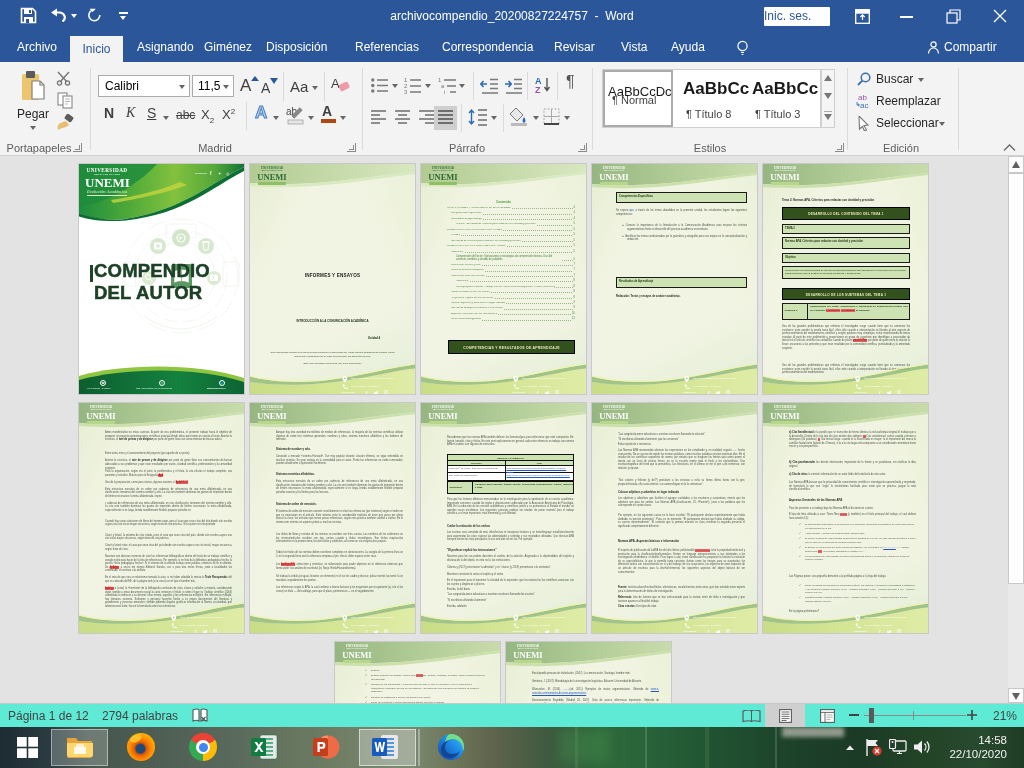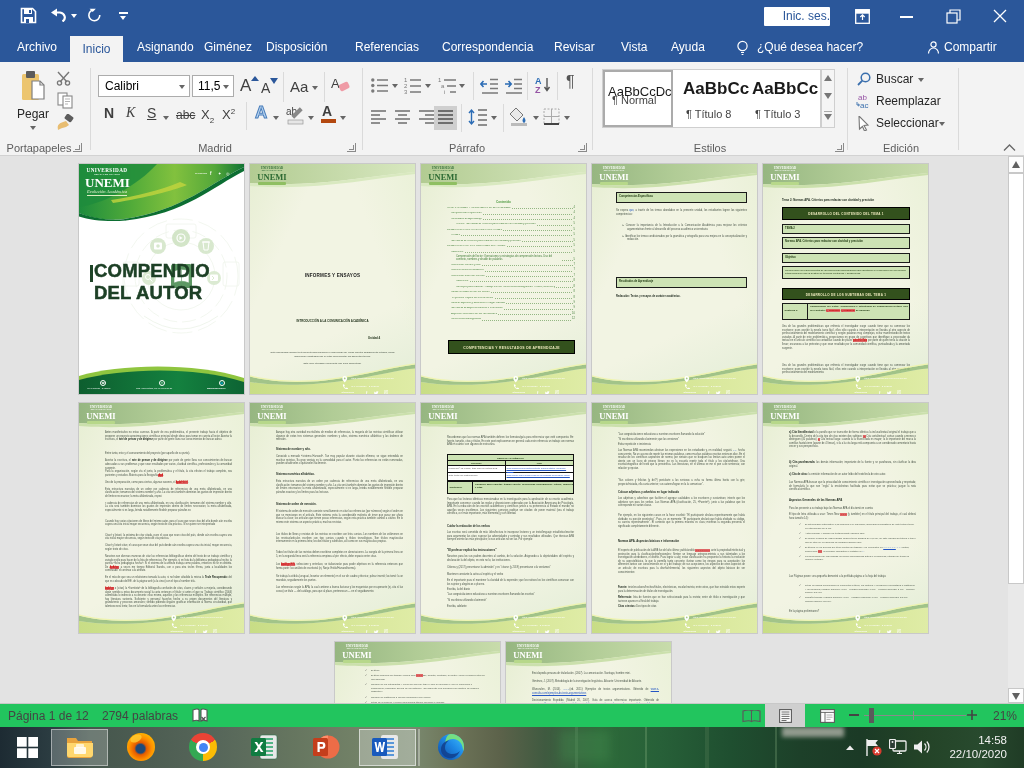--- a/index.html
+++ b/index.html
@@ -1,20 +1,20 @@
 <!DOCTYPE html>
 <html><head><meta charset="utf-8">
 <style>
 *{margin:0;padding:0;box-sizing:border-box}
 html,body{width:1024px;height:768px;overflow:hidden;font-family:"Liberation Sans",sans-serif;position:relative;background:#e3e3e3}
 .abs{position:absolute}
 
 #titlebar{position:absolute;left:0;top:0;width:1024px;height:32px;background:#2b579a;color:#fff}
 #title{position:absolute;left:0;right:0;top:9px;text-align:center;font-size:12px;color:#fff}
-#inicses{position:absolute;left:764px;top:7px;width:66px;height:19px;background:#fff;color:#2b579a;font-size:12px;text-align:right;line-height:19px;border-radius:1px}
+#inicses{position:absolute;left:764px;top:7px;width:66px;height:19px;background:#fff;color:#2b579a;font-size:12px;text-align:left;line-height:19px;border-radius:1px}
 
 #tabrow{position:absolute;left:0;top:32px;width:1024px;height:30px;background:#2b579a;color:#fff;font-size:12px}
 .tab{position:absolute;top:0;height:30px;line-height:30px}
 #activetab{position:absolute;left:70px;top:4px;width:53px;height:26px;background:#f3f3f3;color:#2b579a;text-align:center;line-height:27px;font-size:12px}
 
 #ribbon{position:absolute;left:0;top:62px;width:1024px;height:94px;background:#f3f3f3;border-bottom:1px solid #d2d2d2;font-size:12px;color:#262626}
 .gsep{position:absolute;top:6px;height:82px;width:1px;background:#dadada}
 .glabel{position:absolute;top:80px;font-size:11px;color:#5d5d5d;text-align:center}
 .launcher{position:absolute;top:81px;width:9px;height:9px;border-right:1px solid #8a8a8a;border-bottom:1px solid #8a8a8a}
 .launcher:after{content:"";position:absolute;right:1px;bottom:1px;width:4px;height:4px;border-right:1px solid #8a8a8a;border-bottom:1px solid #8a8a8a}
@@ -44,21 +44,21 @@
 .gnb{position:absolute;background:#cde3b4;border:1px solid #1a1a1a;font-weight:bold;font-size:2.7px;color:#203a12;padding:1.5px 0 0 2px}
 .dkb{position:absolute;background:#33511d;border:1px solid #000;font-weight:bold;font-size:3px;color:#f0ecc0;text-align:center;letter-spacing:.3px}
 .toc{display:flex;font-size:2.6px;line-height:1;color:#3e7c35;align-items:flex-end;margin-bottom:2.85px}
 .toc .ld{flex:1;height:1px;background:repeating-linear-gradient(90deg,#94b783 0 1px,rgba(255,255,255,0) 1px 2px);margin:0 1px .4px 1px}
 .chk{font-size:2.5px;line-height:1.45;color:#4b564a;position:relative;padding-left:6px;margin-bottom:1.6px}
 .chk:before{content:"\2713";position:absolute;left:0;top:0;font-weight:bold;color:#333}
 .rs{color:#c00;background:#d66}
 .bl{color:#2456c4}
 .blu{color:#2456c4;text-decoration:underline}
 
-#statusbar{position:absolute;left:0;top:703px;width:1024px;height:24px;background:#22c55e;border-top:1px solid #c8c8c8;font-size:12px;color:#444}
+#statusbar{position:absolute;left:0;top:703px;width:1024px;height:24px;background:#5eead4;border-top:1px solid #c8c8c8;font-size:12px;color:#444}
 
 #taskbar{position:absolute;left:0;top:727px;width:1024px;height:41px;overflow:hidden}
 </style></head>
 <body>
 
 <svg width="0" height="0" style="position:absolute">
 <defs>
 <linearGradient id="ghdr" x1="0" y1="0" x2="1" y2="0">
         <stop offset="0" stop-color="#96b681"></stop>
         <stop offset="0.5" stop-color="#b1cc96"></stop>
@@ -107,20 +107,21 @@
     </svg>
   <div class="dropar" style="left:71px;top:14px;border-top-color:#fff"></div>
 
   <svg class="abs" style="left:87px;top:8px" width="15" height="15" viewBox="0 0 17 17">
       <path d="M8 2 A6.2 6.2 0 1 0 14.5 8" fill="none" stroke="#fff" stroke-width="1.8"></path>
       <path d="M8.2 0 l0 5 l-5 0 z" fill="#fff" transform="rotate(45 8 2.6)"></path>
     </svg>
 
   <div class="abs" style="left:119px;top:12px;width:9px;height:2px;background:#fff"></div>
   <div class="dropar" style="left:120px;top:16px;border-top-color:#fff"></div>
+  <div id="title">archivocompendio_20200827224757&nbsp;&nbsp;-&nbsp;&nbsp;Word</div>
   <div id="inicses">Inic. ses.</div>
 
   <svg class="abs" style="left:855px;top:9px" width="15" height="15" viewBox="0 0 15 15">
       <rect x="0.7" y="0.7" width="13.6" height="13.6" fill="none" stroke="#fff" stroke-width="1.3"></rect>
       <rect x="0.7" y="0.7" width="13.6" height="4" fill="#fff"></rect>
       <path d="M7.5 11 v-5 M5.3 8 l2.2-2.2 L9.7 8" stroke="#fff" stroke-width="1.2" fill="none"></path>
     </svg>
 
   <div class="abs" style="left:900px;top:16px;width:13px;height:1.6px;background:#fff"></div>
 
@@ -141,21 +142,20 @@
   <span class="tab" style="left:266px">Disposición</span>
   <span class="tab" style="left:355px">Referencias</span>
   <span class="tab" style="left:442px">Correspondencia</span>
   <span class="tab" style="left:554px">Revisar</span>
   <span class="tab" style="left:621px">Vista</span>
   <span class="tab" style="left:671px">Ayuda</span>
   <svg class="abs" style="left:736px;top:8px" width="13" height="16" viewBox="0 0 13 16">
       <circle cx="6.5" cy="6" r="4.6" fill="none" stroke="#fff" stroke-width="1.2"></circle>
       <path d="M4.8 10.5 h3.4 M5 12.5 h3 M5.6 14.5 h1.8" stroke="#fff" stroke-width="1.1"></path>
     </svg>
-  <span class="tab" style="left:757px">¿Qué desea hacer?</span>
   <svg class="abs" style="left:927px;top:9px" width="13" height="13" viewBox="0 0 13 13">
       <circle cx="6.5" cy="3.5" r="2.6" fill="none" stroke="#fff" stroke-width="1.2"></circle>
       <path d="M1.5 12.5 a5 5.5 0 0 1 10 0" fill="none" stroke="#fff" stroke-width="1.2"></path>
     </svg>
   <span class="tab" style="left:944px">Compartir</span>
 </div>
 <div id="ribbon">
 
  <svg class="abs" style="left:22px;top:9px" width="27" height="33" viewBox="0 0 27 33">
    <rect x="0" y="3" width="17" height="26" rx="1.5" fill="#ecc56f"></rect>

